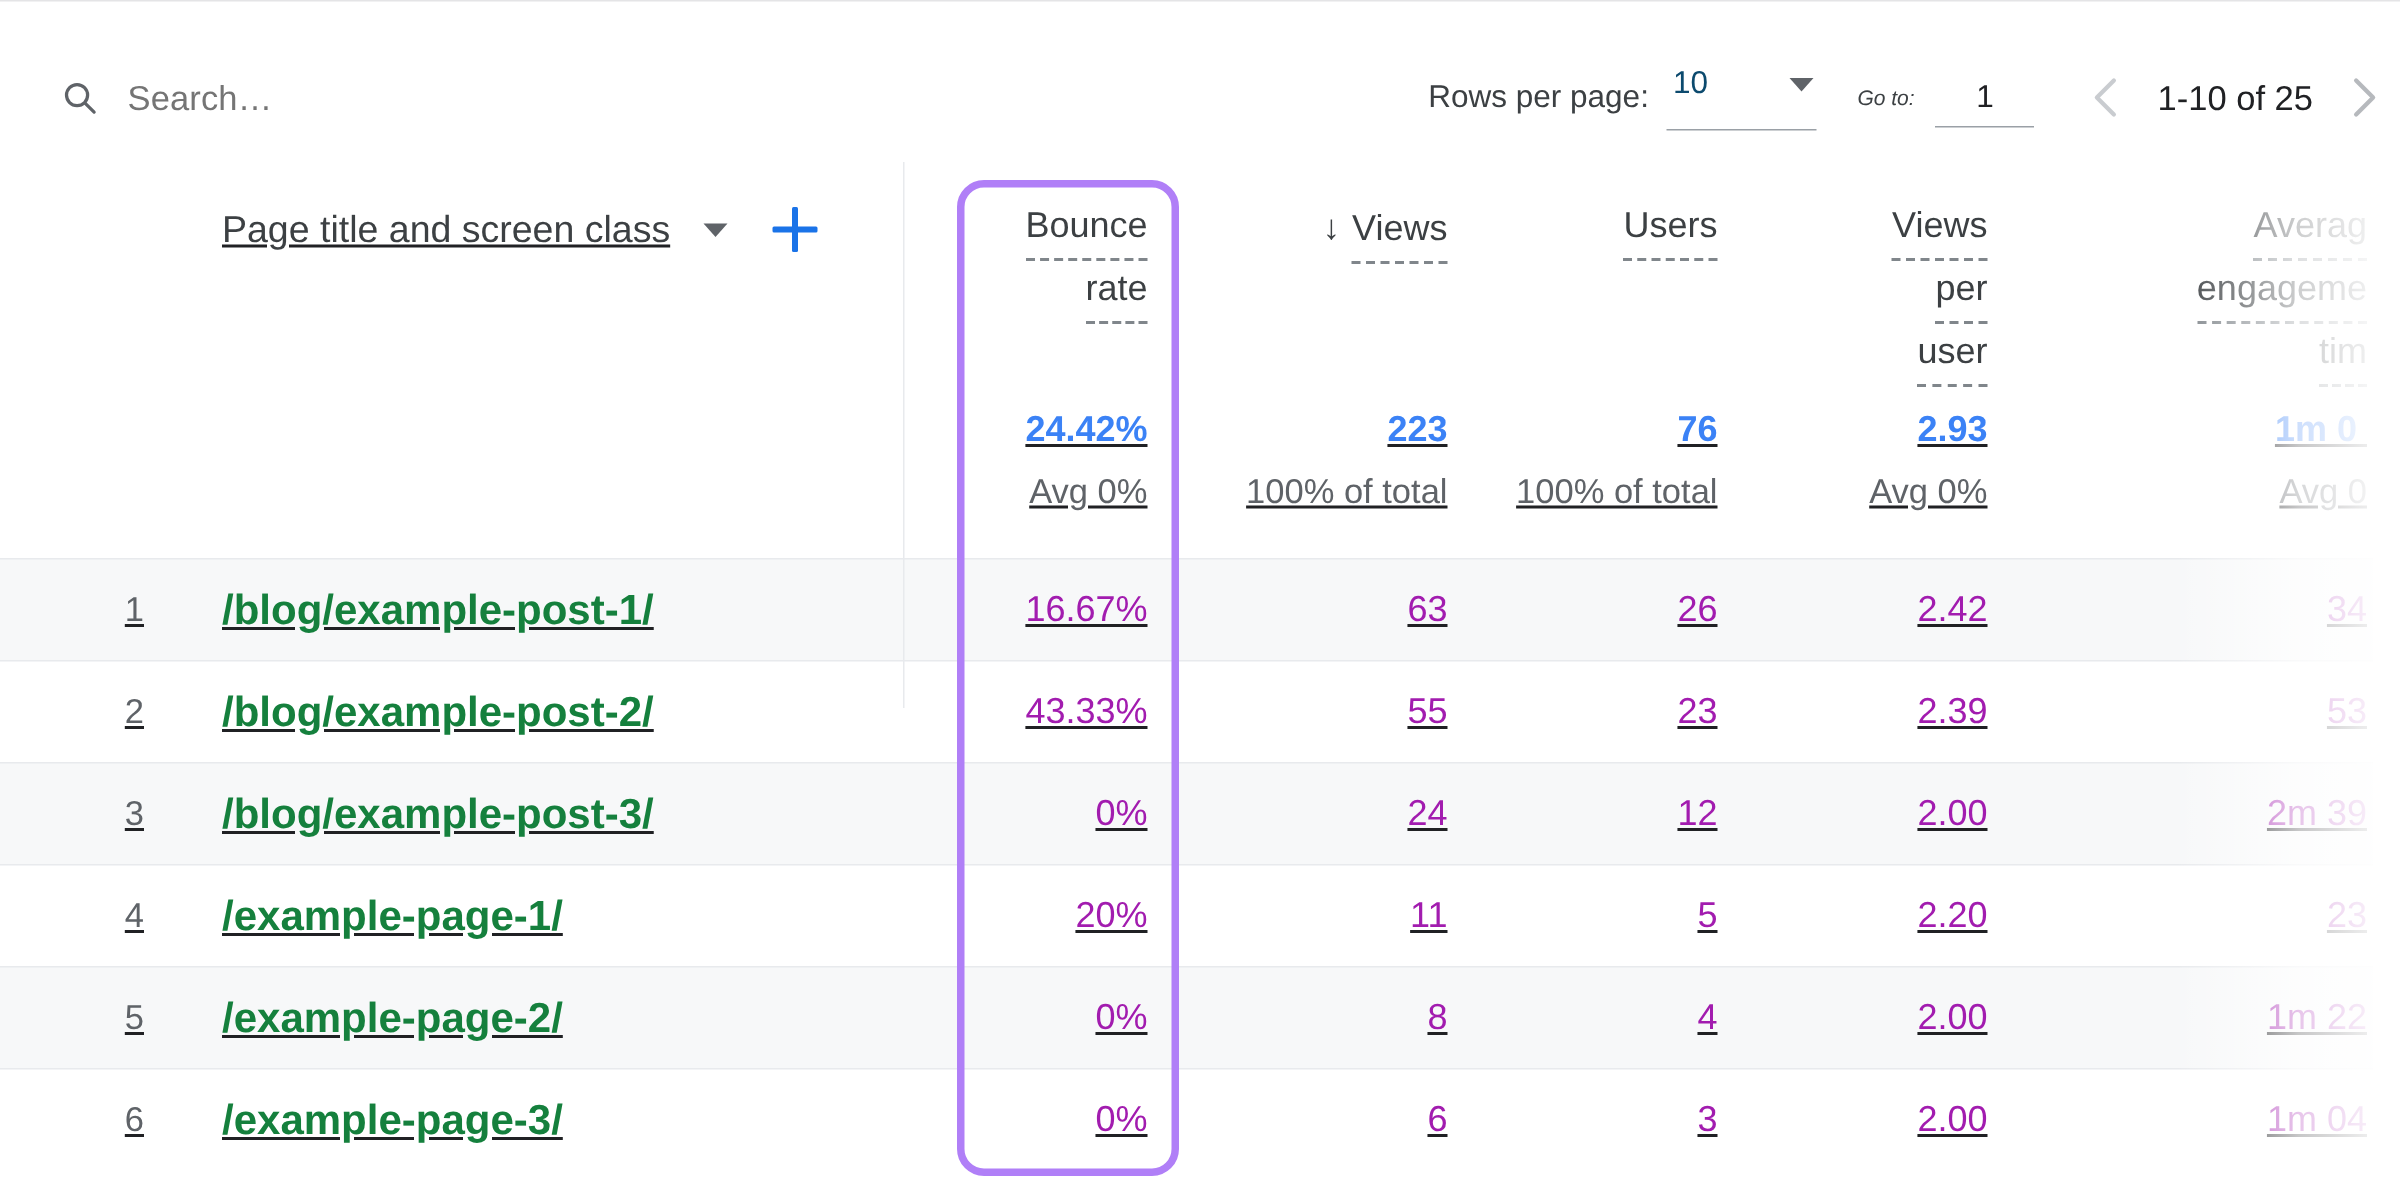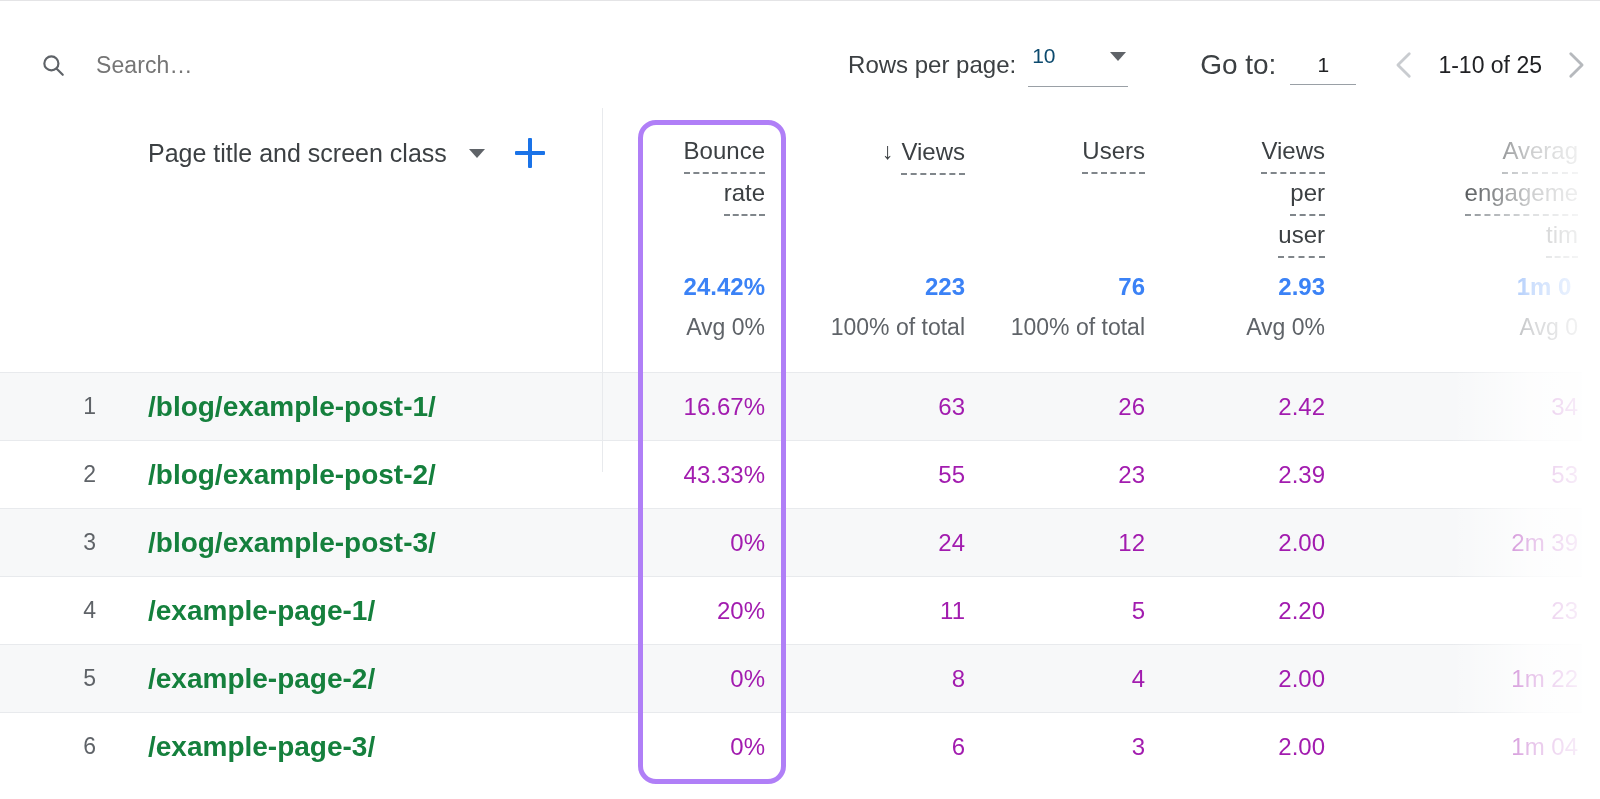--- a/index.html
+++ b/index.html
@@ -42,21 +42,21 @@
     right: 0;
     top: 36px;
     height: 56px;
     display: flex;
     align-items: center;
   }
 
   .search-box {
     display: flex;
     align-items: center;
-    gap: 30px;
+    gap: 19px;
     height: 40px;
   }
   .search-icon {
     width: 26px;
     height: 26px;
     display: block;
     flex: none;
   }
   .search-placeholder {
     font-size: 23px;
@@ -76,21 +76,21 @@
     right: 6px;
     top: 0;
     height: 56px;
     display: flex;
     align-items: center;
     gap: 0;
     font-size: 21px;
     color: #3c4043;
   }
   .pager-label {
-    font-size: 24px;
+    font-size: 21px;
     color: #3c4043;
     white-space: nowrap;
   }
   .rows-select {
     position: relative;
     margin-left: 12px;
     width: 100px;
     height: 44px;
     display: flex;
     align-items: flex-start;
@@ -106,24 +106,25 @@
   }
   .caret {
     width: 0;
     height: 0;
     border-left: 8px solid transparent;
     border-right: 8px solid transparent;
     border-top: 9px solid #5f6368;
     margin-top: 9px;
   }
   .goto-label {
-    margin-left: 72px;
-    font-size: 28px;
+    margin-left: 27px;
+    font-size: 14px;
     color: #3c4043;
     white-space: nowrap;
+    font-style: italic;
   }
   .goto-input {
     margin-left: 14px;
     width: 66px;
     height: 40px;
     border: none;
     border-bottom: 1px solid #9aa0a6;
     background: transparent;
     text-align: center;
     font-size: 21px;
@@ -153,20 +154,21 @@
     left: 0;
     top: 108px;
     width: 1600px;
     height: 691px;
   }
 
   .row {
     display: flex;
     width: 1582px;
     box-sizing: border-box;
+    text-decoration: underline;
   }
 
   .col-dim     { width: 602px; flex: none; box-sizing: border-box; }
   .col-bounce  { width: 185px; flex: none; box-sizing: border-box; }
   .col-views   { width: 200px; flex: none; box-sizing: border-box; }
   .col-users   { width: 180px; flex: none; box-sizing: border-box; }
   .col-vpu     { width: 180px; flex: none; box-sizing: border-box; }
   .col-avg     { width: 253px; flex: none; box-sizing: border-box; }
 
   

